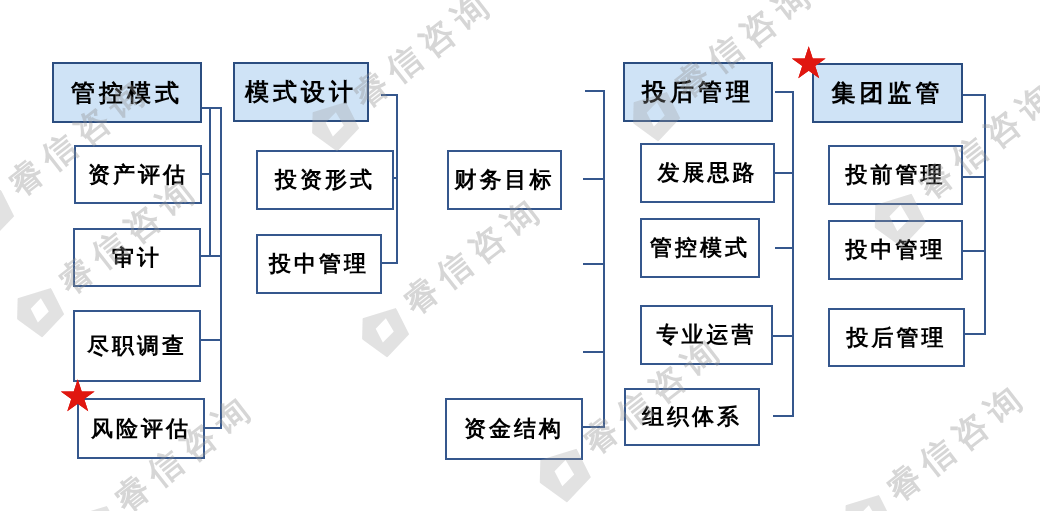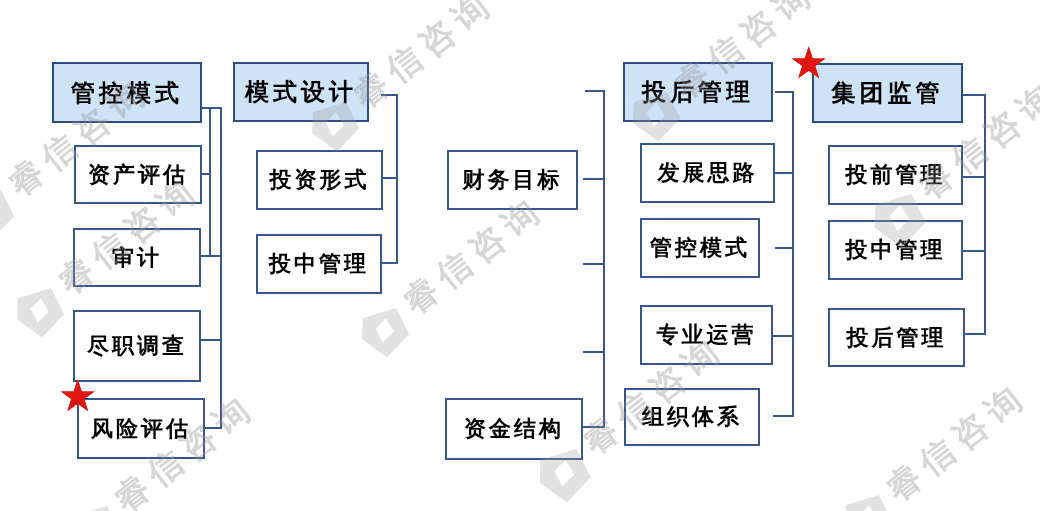--- a/index.html
+++ b/index.html
@@ -61,32 +61,32 @@
   <div class="lv" style="left:220px;top:107px;height:322px"></div>
   <div class="lv" style="left:209px;top:107px;height:150px"></div>
   <div class="lh" style="left:202px;top:173px;width:9px"></div>
   <div class="lh" style="left:201px;top:255px;width:20px"></div>
   <div class="lh" style="left:201px;top:339px;width:20px"></div>
   <div class="lh" style="left:205px;top:427px;width:17px"></div>
 
   <div class="box header" style="left:233px;top:62px;width:136px;height:60px">
     <span>模式设计</span>
   </div>
-  <div class="box" style="left:256px;top:150px;width:127px;height:60px">
+  <div class="box" style="left:256px;top:150px;width:138px;height:60px">
     <span>投资形式</span>
   </div>
   <div class="box" style="left:256px;top:234px;width:126px;height:60px">
     <span>投中管理</span>
   </div>
   <div class="lh" style="left:381px;top:94px;width:17px"></div>
   <div class="lv" style="left:396px;top:94px;height:170px"></div>
   <div class="lh" style="left:381px;top:177px;width:16px"></div>
   <div class="lh" style="left:382px;top:262px;width:15px"></div>
 
-  <div class="box" style="left:447px;top:150px;width:131px;height:60px">
+  <div class="box" style="left:447px;top:150px;width:115px;height:60px">
     <span>财务目标</span>
   </div>
   <div class="box" style="left:445px;top:398px;width:138px;height:62px">
     <span>资金结构</span>
   </div>
   <div class="lh" style="left:585px;top:90px;width:20px"></div>
   <div class="lv" style="left:603px;top:90px;height:338px"></div>
   <div class="lh" style="left:583px;top:178px;width:21px"></div>
   <div class="lh" style="left:583px;top:263px;width:21px"></div>
   <div class="lh" style="left:583px;top:351px;width:21px"></div>

